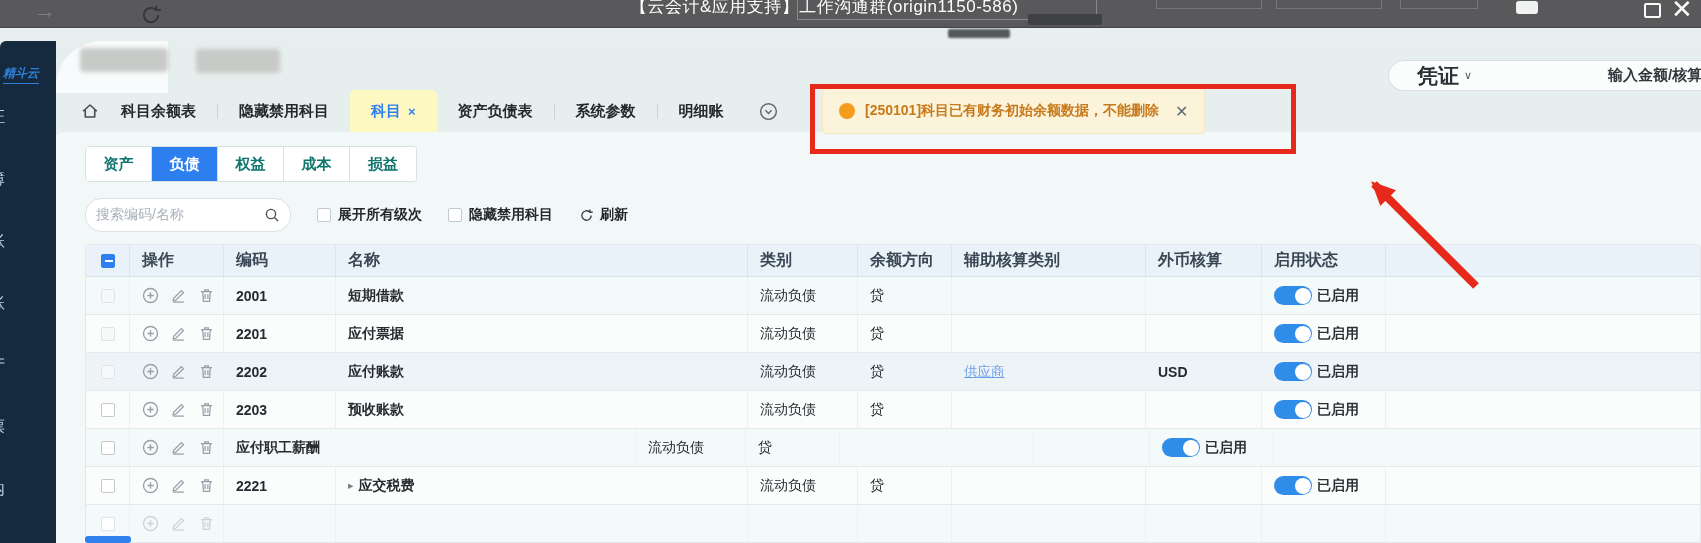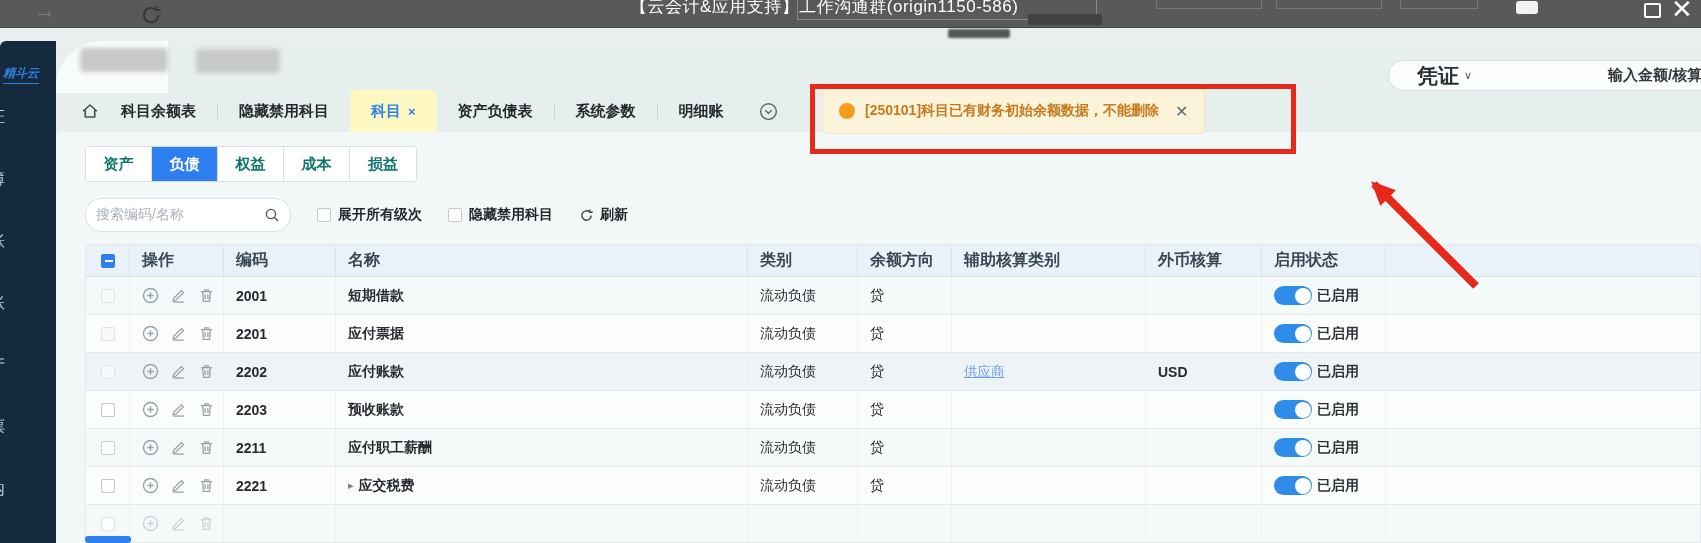--- a/index.html
+++ b/index.html
@@ -415,21 +415,20 @@
         <svg viewBox="0 0 16 16">
                 <path d="M3.5 10.6 10.7 3.4l1.9 1.9-7.2 7.2-2.5.6z" fill="none" stroke="currentColor" stroke-width="1.2"></path>
                 <path d="M3 14.2h10" stroke="currentColor" stroke-width="1.2"></path>
               </svg>
         <svg viewBox="0 0 16 16">
                 <path d="M2.8 4.3h10.4M6.3 4.3V2.8h3.4v1.5M4.4 4.3l.7 9.2h5.8l.7-9.2" fill="none" stroke="currentColor" stroke-width="1.2"></path>
                 <path d="M6.7 6.8v4.4M9.3 6.8v4.4" stroke="currentColor" stroke-width="1.2"></path>
               </svg>
       </span>
     </span>
-    <span class="td c2 code">2211</span>
     <span class="td c3">
             <span class="name">应付职工薪酬</span>
           </span>
     <span class="td c4 cat">流动负债</span>
     <span class="td c5 dir">贷</span>
     <span class="td c6">
             <span class="aux"></span>
           </span>
     <span class="td c7 fx"></span>
     <span class="td c8">

